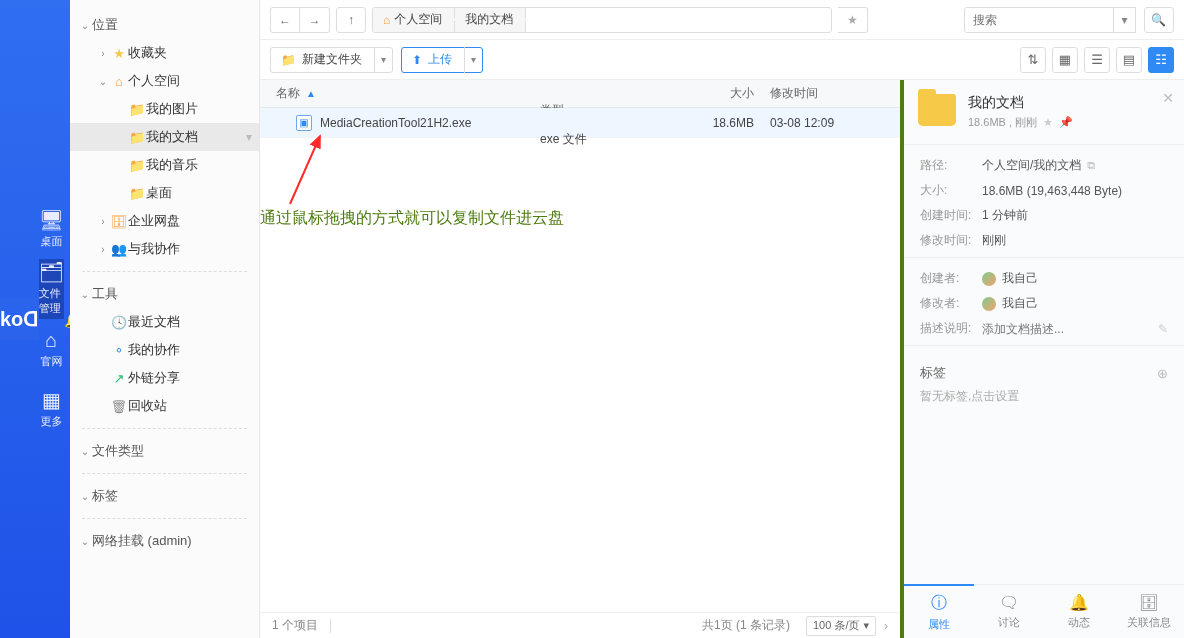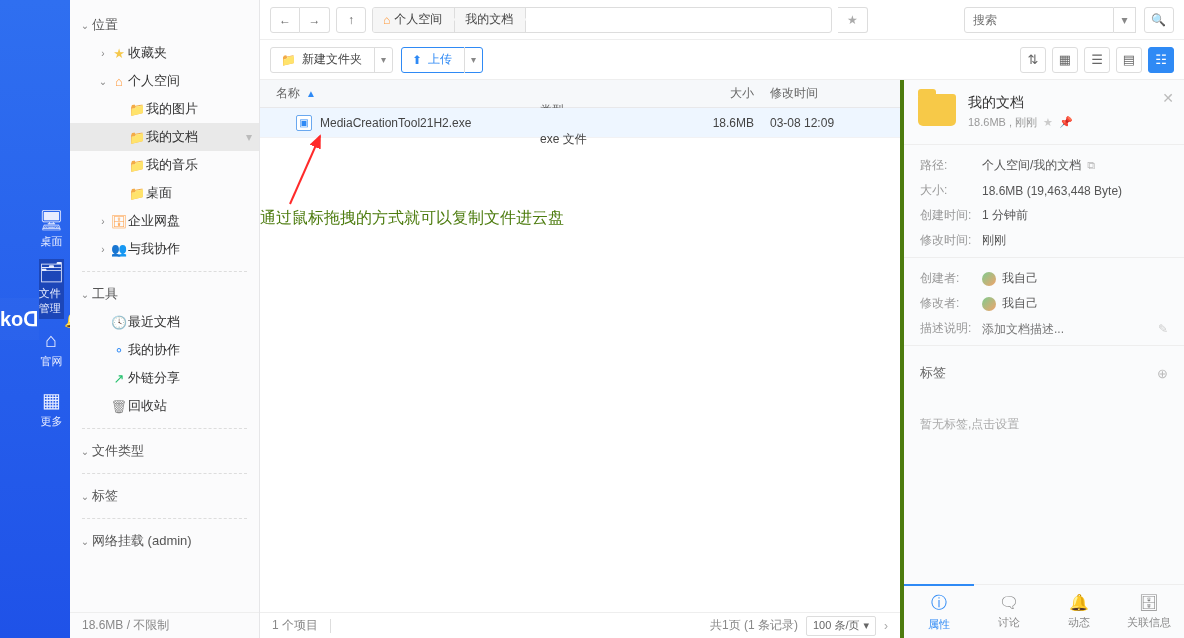--- a/index.html
+++ b/index.html
@@ -70,42 +70,42 @@
 .col-mtime { width:130px; }
 .sort-ic { color:#2f8af5; font-size:10px; }
 .row { height:30px; display:flex; align-items:center; border-bottom:1px solid #f2f2f4; background:#eef6ff; cursor:pointer; font-size:12px; }
 .row .col-name { padding-left:36px; display:flex;align-items:center;gap:8px; }
 .row-ic { width:16px;height:16px; display:inline-flex;align-items:center;justify-content:center; background:#fff;border:1px solid #6aa8ef;color:#2f8af5;font-size:10px;border-radius:2px; }
 .overlay-note { position:absolute; color:#4d7c0f; font-size:16px; pointer-events:none; }
 .arrow-svg { position:absolute; pointer-events:none; }
 .file-body { position:relative; flex:1; }
 .status { height:26px; border-top:1px solid #eee; display:flex;align-items:center;padding:0 12px;color:#888;font-size:12px;gap:12px; }
 .status-right { margin-left:auto; display:flex;align-items:center;gap:8px; }
-.pager-sel { height:20px;border:1px solid #ddd;border-radius:2px;padding:0 6px;display:flex;align-items:center;gap:4px;font-size:11px;color:#666; }
+.pager-sel { height:20px;border:1px solid #ddd;border-radius:2px;padding:0 6px;display:flex;align-items:center;gap:4px;font-size:11px;color:#666;margin-left:8px; }
 
 
 .detail { width:280px; display:flex; flex-direction:column; background:#fafbfc; }
 .detail-head { display:flex; align-items:flex-start; gap:12px; padding:14px 14px 10px; position: relative; }
 .big-folder { width:38px;height:32px;background:#f7c948;border-radius:3px 3px 5px 5px; position:relative; }
 .big-folder:before { content:"";position:absolute;top:-5px;left:0;width:18px;height:7px;background:#f7c948;border-radius:3px 3px 0 0; }
 .detail-title { font-size:14px; color:#333; }
 .detail-sub { font-size:11px; color:#999; margin-top:3px; display:flex;align-items:center;gap:6px; }
 .detail-sub .st { color:#ccc; }
 .close-x { position:absolute; right:10px; top:10px; color:#bbb; cursor:pointer; font-size:14px; }
 .detail-sep { border-top:1px solid #eee; margin:4px 0 8px; }
 .kv { display:flex; padding:4px 16px; font-size:12px; }
 .kv .k { width:62px; color:#999; }
 .kv .v { flex:1; color:#555; display:flex;align-items:center;gap:6px; }
 .copy-ic { color:#bbb; font-size:11px; cursor:pointer; }
 .user-dot { width:14px;height:14px;border-radius:50%; background:linear-gradient(135deg,#7ecb8f,#f2a36b); display:inline-block; }
 .desc-input { border:none;background:transparent;color:#6d28d9;outline:none;font-size:12px;flex:1; }
 .edit-ic { color:#ccc;font-size:12px;cursor:pointer; }
 .tag-head { display:flex;align-items:center;padding:10px 16px 4px;font-size:13px;color:#666; }
 .tag-head .add { margin-left:auto;color:#bbb;cursor:pointer; }
-.tag-empty { padding:2px 16px 10px; color:#aaa; font-size:12px;margin-top:28px; }
+.tag-empty { padding:2px 16px 10px; color:#aaa; font-size:12px; }
 .detail-tabs { margin-top:auto; height:54px; border-top:1px solid #eee; display:flex; }
 .dt { flex:1; display:flex;flex-direction:column;align-items:center;justify-content:center;gap:3px;font-size:11px;color:#888;cursor:pointer; }
 .dt.active { color:#2f8af5; border-top:2px solid #2f8af5; margin-top:-1px; }
 .dt .g { font-size:16px; }
 </style>
 </head>
 <body>
 
 <div class="icon-bar">
   <div class="logo">koᗡ</div>
@@ -214,21 +214,20 @@
       <div class="tree-row" style="padding-left: 8px;">
         <span class="cv">⌄</span>
         <span class="grp">标签</span>
       </div>
       <div class="sep"></div>
       <div class="tree-row" style="padding-left: 8px;">
         <span class="cv">⌄</span>
         <span class="grp">网络挂载 (admin)</span>
       </div>
     </div>
-  <div class="tree-footer">18.6MB / 不限制</div>
 </div>
 
 <div class="main-col">
   <div class="topbar">
     <div class="tb-group">
       <div class="tb-btn">←</div>
       <div class="tb-btn">→</div>
     </div>
     <div class="tb-btn">↑</div>
     <div class="crumb" id="crumb">

